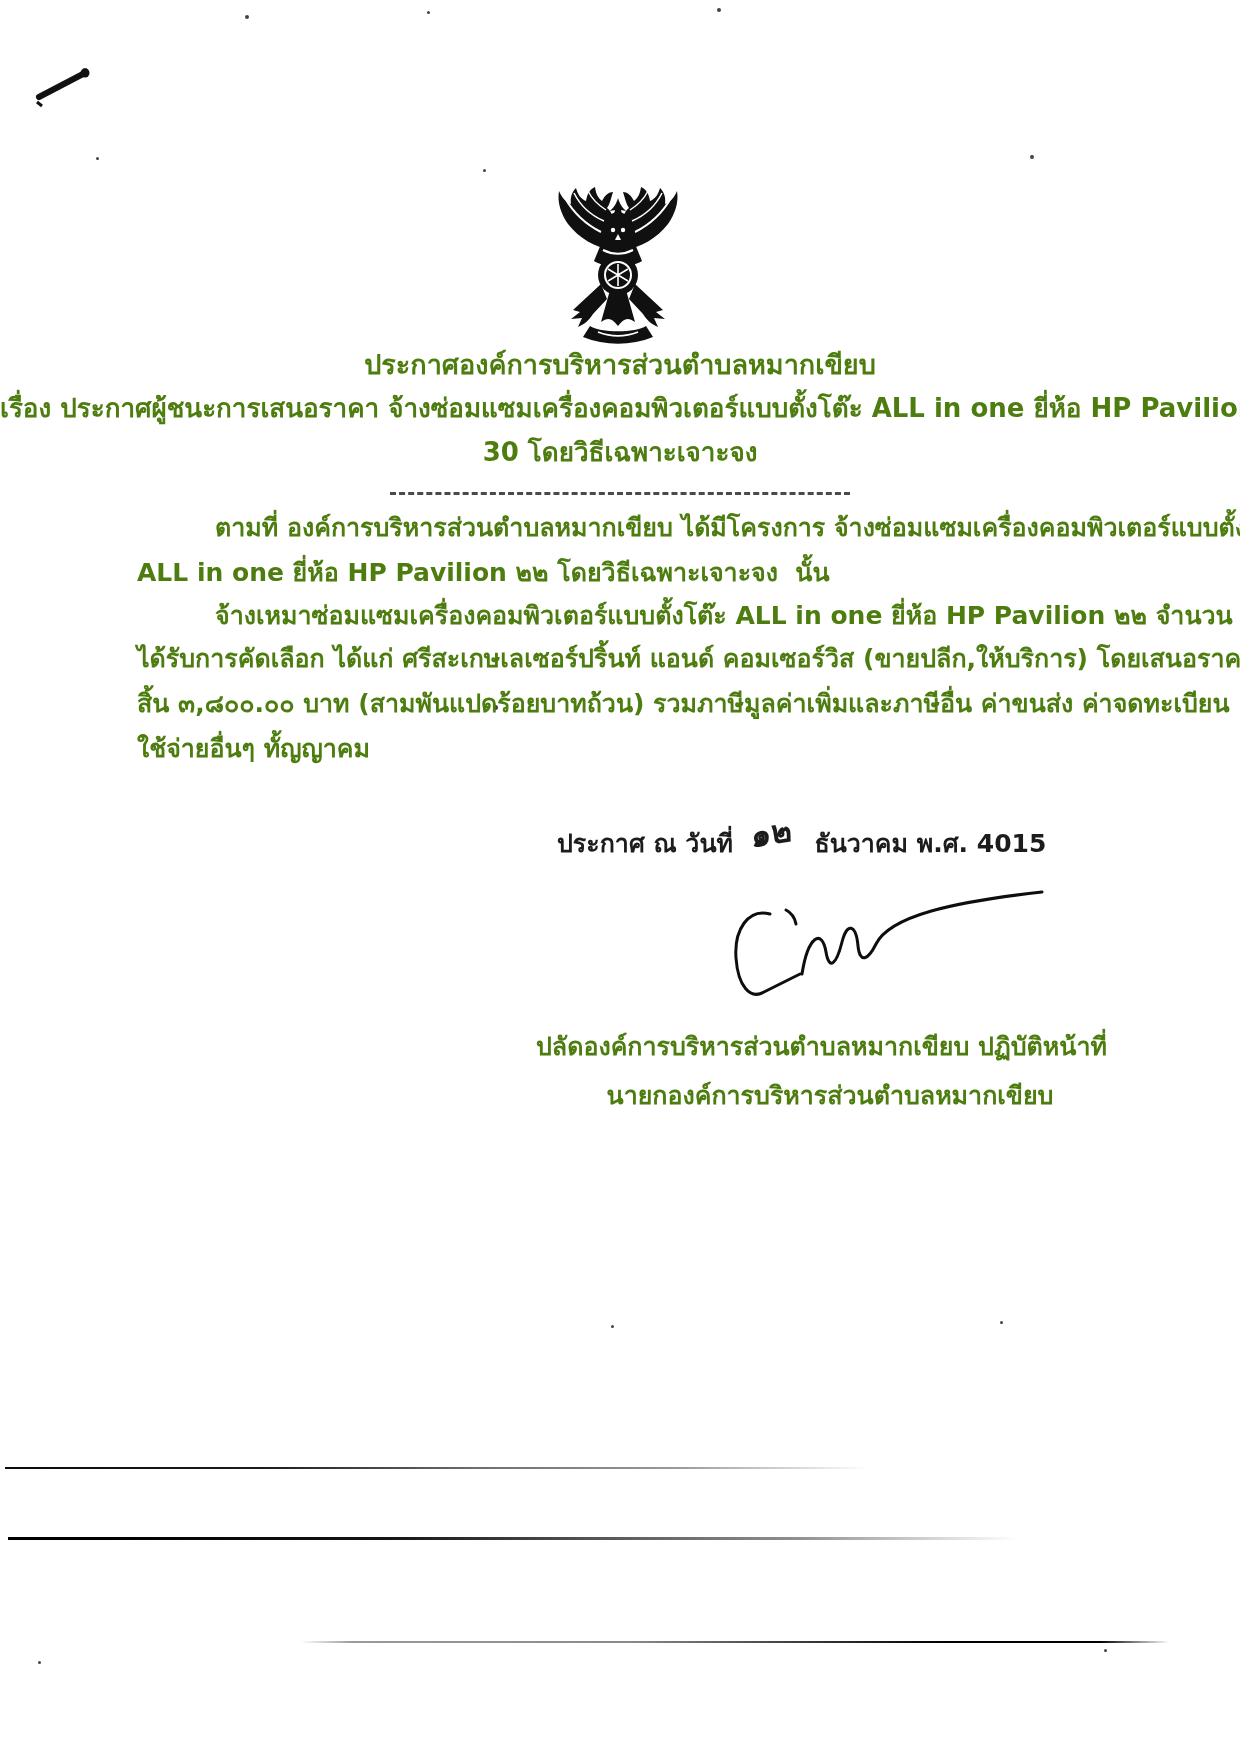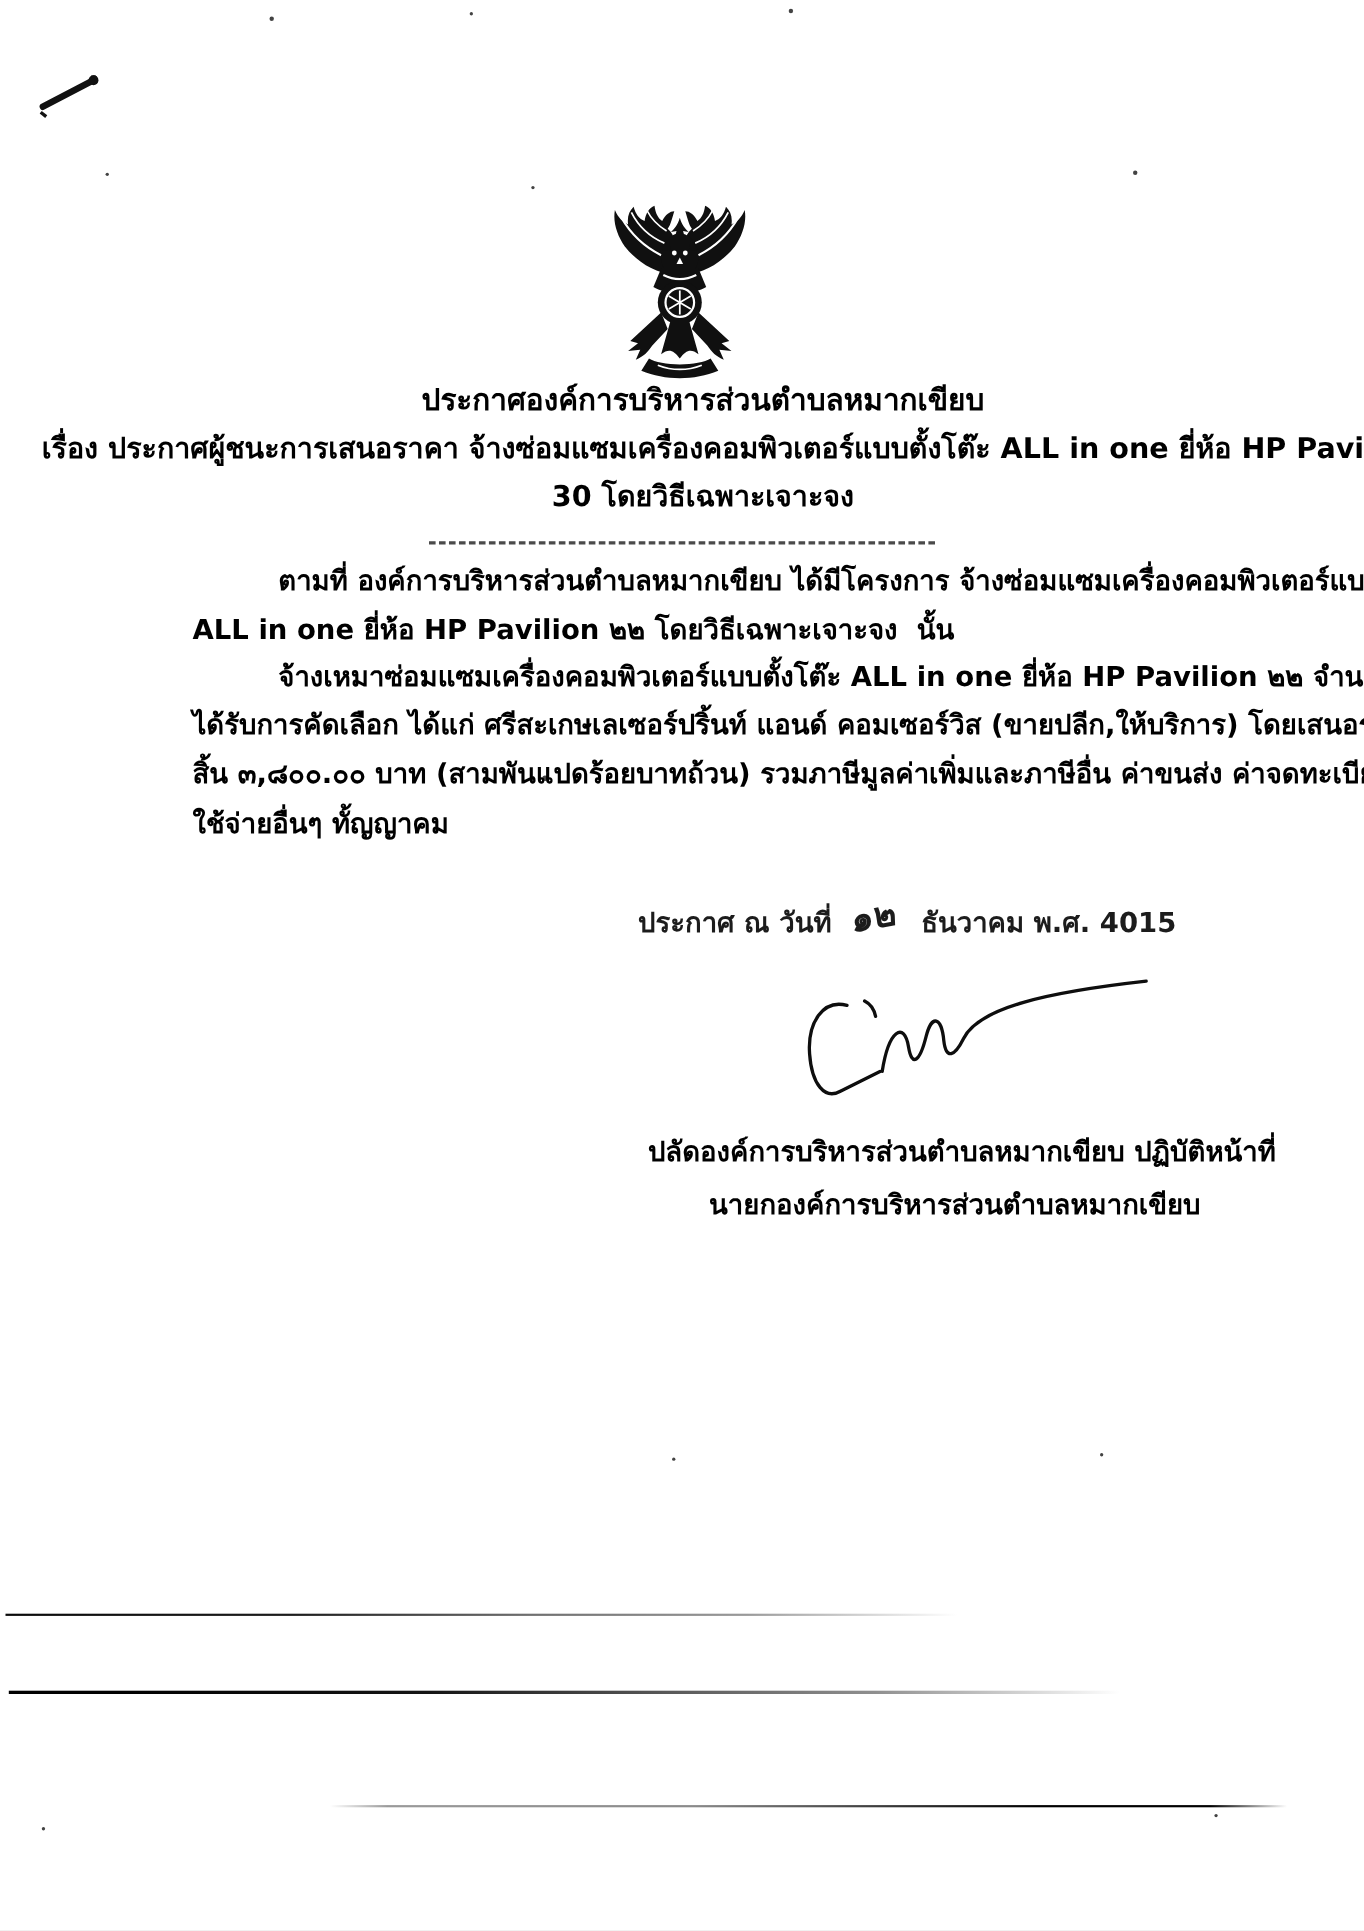--- a/index.html
+++ b/index.html
@@ -11,45 +11,44 @@
     overflow:hidden;
     font-family:"DejaVu Sans","Liberation Sans",sans-serif;
     color:#1c1c1c;
   }
   .line{
     position:absolute;
     white-space:pre;
     line-height:1.25;
     font-weight:600;
     font-size:25px;
-    color:#000000;
-    padding-left:38px;
+    color:#4d7c0f;
   }
   .centered{left:0;right:0;text-align:center;}
   .title{font-size:27px;font-weight:700;}
   .subject{font-size:26px;font-weight:700;}
   .dash-sep{
     position:absolute;
     top:492px;left:390px;width:460px;height:0;
     border-top:3px dashed #2b2b2b;
     opacity:.85;
   }
   .date-row{
-    position:absolute;top:812px;left:580px;
-    display:flex;align-items:center;
+    position:absolute;top:812px;left:557px;
+    display:flex;align-items:flex-end;
     font-size:25px;font-weight:600;white-space:pre;
   }
   .hand-day{
     display:inline-block;
     font-size:32px;font-weight:700;
     transform:rotate(-10deg) skewX(-8deg) translateY(-5px);
     margin:0 22px 0 18px;
   }
   .sig-name{position:absolute;top:986px;left:700px;width:320px;text-align:center;}
-  .sig-title1{position:absolute;top:1031px;left:551px;width:530px;text-align:center;}
+  .sig-title1{position:absolute;top:1031px;left:536px;width:530px;text-align:center;}
   .sig-title2{position:absolute;top:1080px;left:565px;width:530px;text-align:center;}
   .speck{position:absolute;background:#222;border-radius:50%;opacity:.85;}
   .scanline{position:absolute;pointer-events:none;}
   .scanline.a{
     top:1467px;left:5px;width:865px;height:2px;
     background:linear-gradient(90deg,#0a0a0a 0%,#1c1c1c 30%,#6f6f6f 55%,#9a9a9a 78%,rgba(150,150,150,0) 100%);
   }
   .scanline.b{
     top:1537px;left:8px;width:1010px;height:3px;
     background:linear-gradient(90deg,#000 0%,#000 10%,#151515 38%,#555 58%,#8f8f8f 78%,rgba(160,160,160,0) 100%);

